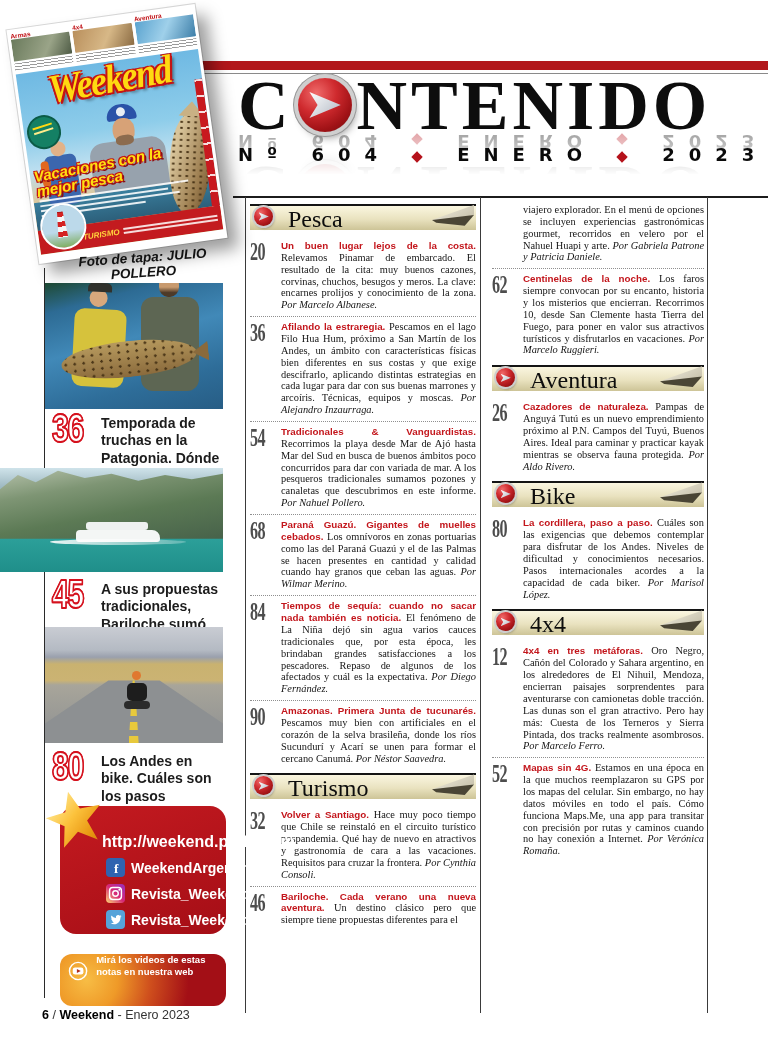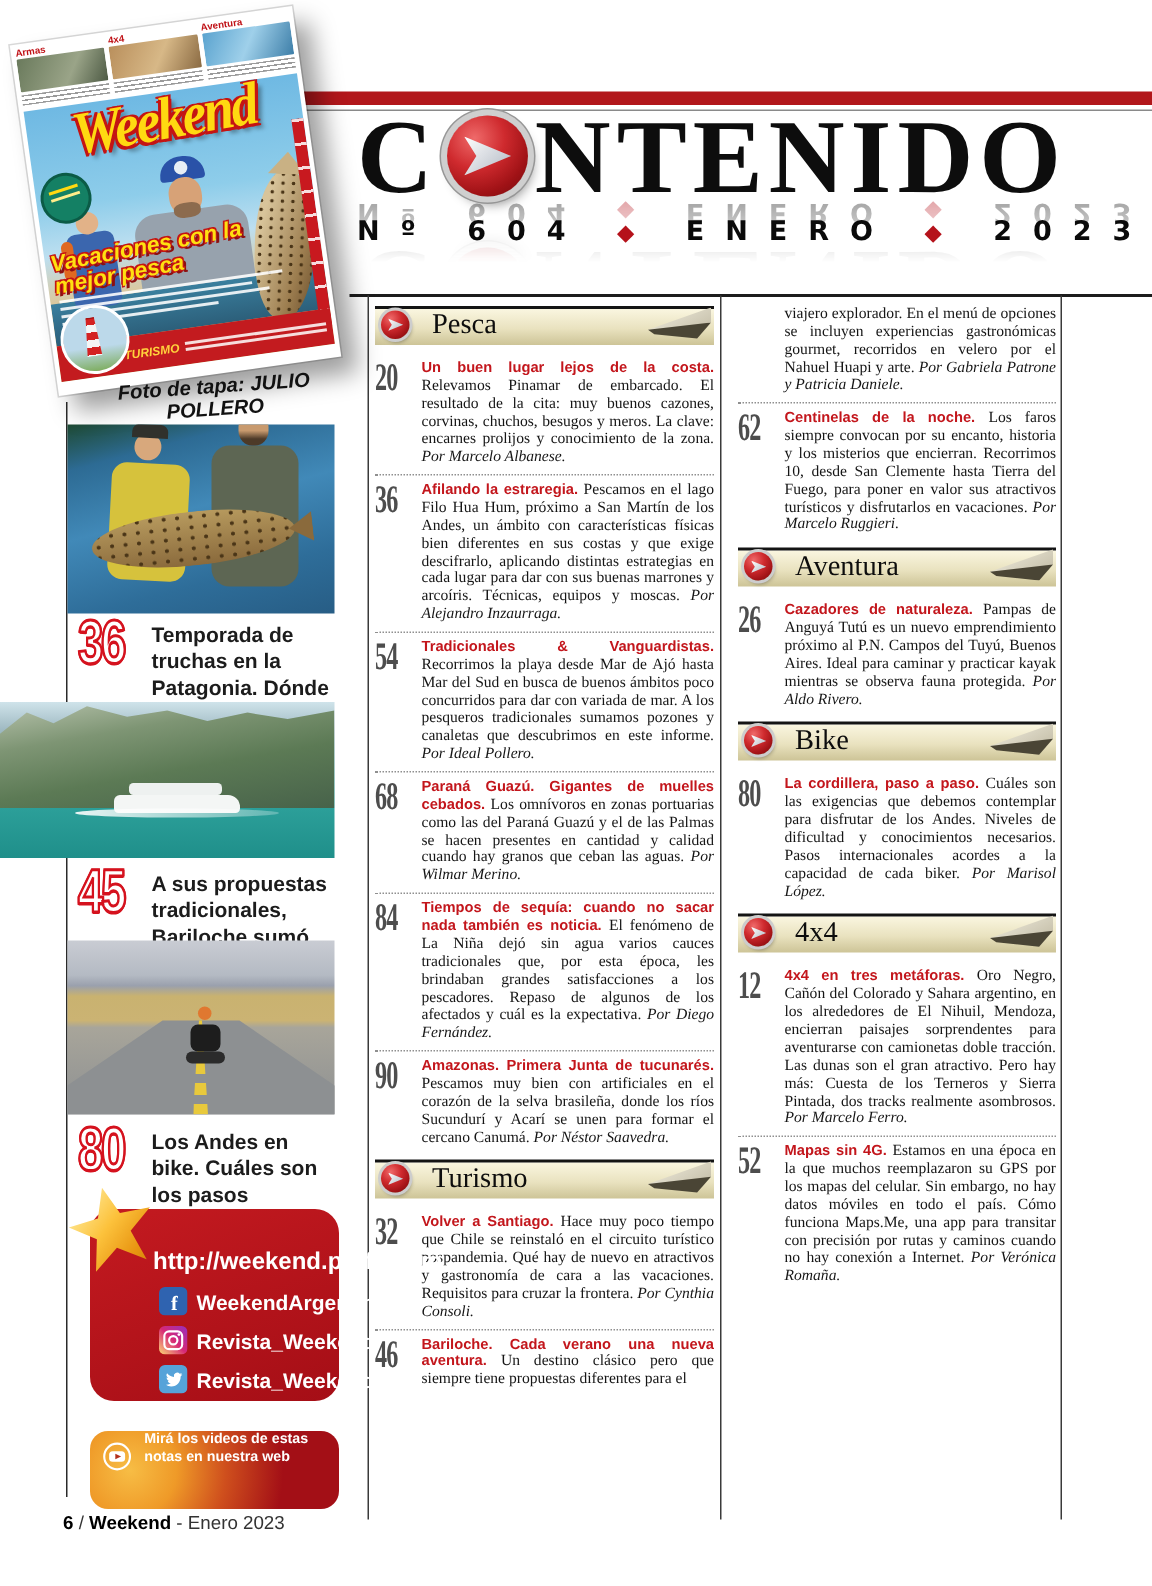--- a/index.html
+++ b/index.html
@@ -158,21 +158,21 @@
   
   .toc-col{position:absolute;top:200px;height:813px;overflow:hidden;}
   #toc-col1{left:250px;width:226px;}
   #toc-col2{left:492px;width:212px;}
   .ribbon{position:relative;height:24px;margin:4px 0 6px;border-top:2px solid #141414;
       background:linear-gradient(180deg,#faf6e0,#e9e2bf 55%,#cdc497);}
   .rib-icon{position:absolute;left:4px;top:1px;width:19px;height:19px;border-radius:50%;
       background:radial-gradient(circle at 34% 28%,#ef6a6a,#cf2a2e 38%,#a01216 72%,#6f0a0d);
       box-shadow:0 0 0 2px #cdcdcd,1px 2px 3px rgba(0,0,0,.4);}
   .rib-icon .play-arrow{left:24%;top:28%;width:54%;height:44%;}
-  .rib-label{position:absolute;left:38px;top:0px;font-family:"Liberation Serif",serif;font-size:19px;color:#0d0d0d;}
+  .rib-label{position:absolute;left:38px;top:0px;font-family:"Liberation Serif",serif;font-size:24px;color:#0d0d0d;}
   .rib-fold{position:absolute;right:2px;top:-1px;width:42px;height:24px;}
   .rib-fold::before{content:"";position:absolute;inset:0;
       background:linear-gradient(150deg,#f3f0e2,#b9b29a);clip-path:polygon(0 62%,100% 0,100% 42%,18% 74%);}
   .rib-fold::after{content:"";position:absolute;inset:0;background:#4a4535;
       clip-path:polygon(0 62%,100% 42%,78% 86%,10% 74%);}
   .entry{display:flex;gap:4px;padding:4px 0 5px;}
   .entry.sep{border-top:1px dotted #8f8f8f;}
   .pageno{width:27px;flex:none;margin-top:1px;font-family:"Liberation Serif",serif;font-weight:bold;
       font-size:26px;line-height:.82;color:#4d4d4d;letter-spacing:-1px;
       transform:scaleX(.62);transform-origin:left top;}
@@ -340,21 +340,21 @@
       <div class="entry">
         <div class="pageno">20</div>
         <div class="etext"><span class="kicker">Un buen lugar lejos de la costa. </span>Relevamos Pinamar de embarcado. El resultado de la cita: muy buenos cazones, corvinas, chuchos, besugos y meros. La clave: encarnes prolijos y conocimiento de la zona. <span class="author">Por Marcelo Albanese.</span></div>
       </div>
       <div class="entry sep">
         <div class="pageno">36</div>
         <div class="etext"><span class="kicker">Afilando la estraregia. </span>Pescamos en el lago Filo Hua Hum, próximo a San Martín de los Andes, un ámbito con características físicas bien diferentes en sus costas y que exige descifrarlo, aplicando distintas estrategias en cada lugar para dar con sus buenas marrones y arcoíris. Técnicas, equipos y moscas. <span class="author">Por Alejandro Inzaurraga.</span></div>
       </div>
       <div class="entry sep">
         <div class="pageno">54</div>
-        <div class="etext"><span class="kicker">Tradicionales &amp; Vanguardistas. </span>Recorrimos la playa desde Mar de Ajó hasta Mar del Sud en busca de buenos ámbitos poco concurridos para dar con variada de mar. A los pesqueros tradicionales sumamos pozones y canaletas que descubrimos en este informe. <span class="author">Por Ideal Pollero.</span></div>
+        <div class="etext"><span class="kicker">Tradicionales &amp; Vanguardistas. </span>Recorrimos la playa desde Mar de Ajó hasta Mar del Sud en busca de buenos ámbitos poco concurridos para dar con variada de mar. A los pesqueros tradicionales sumamos pozones y canaletas que descubrimos en este informe. <span class="author">Por Nahuel Pollero.</span></div>
       </div>
       <div class="entry sep">
         <div class="pageno">68</div>
         <div class="etext"><span class="kicker">Paraná Guazú. Gigantes de muelles cebados. </span>Los omnívoros en zonas portuarias como las del Paraná Guazú y el de las Palmas se hacen presentes en cantidad y calidad cuando hay granos que ceban las aguas. <span class="author">Por Wilmar Merino.</span></div>
       </div>
       <div class="entry sep">
         <div class="pageno">84</div>
         <div class="etext"><span class="kicker">Tiempos de sequía: cuando no sacar nada también es noticia. </span>El fenómeno de La Niña dejó sin agua varios cauces tradicionales que, por esta época, les brindaban grandes satisfacciones a los pescadores. Repaso de algunos de los afectados y cuál es la expectativa. <span class="author">Por Diego Fernández.</span></div>
       </div>
       <div class="entry sep">

